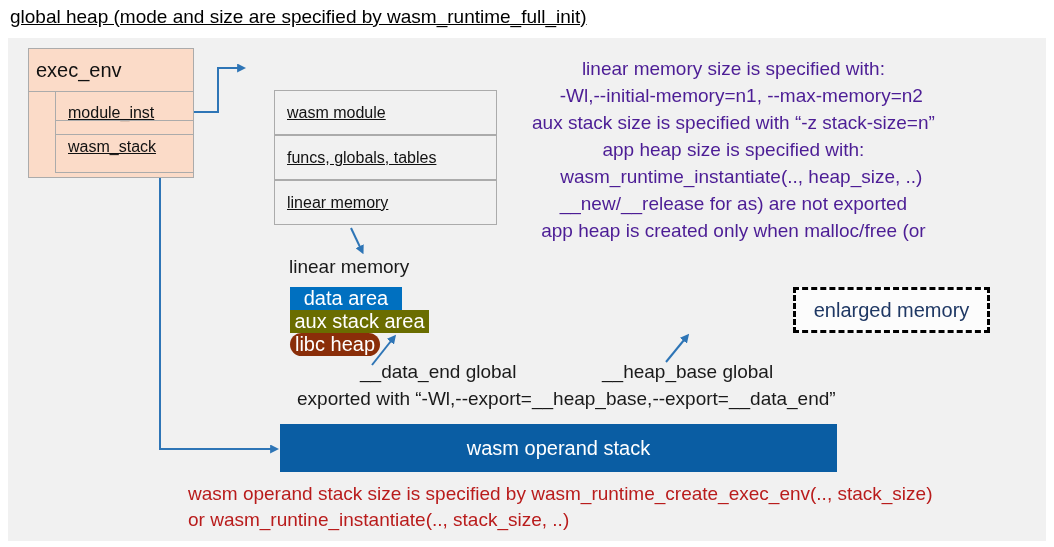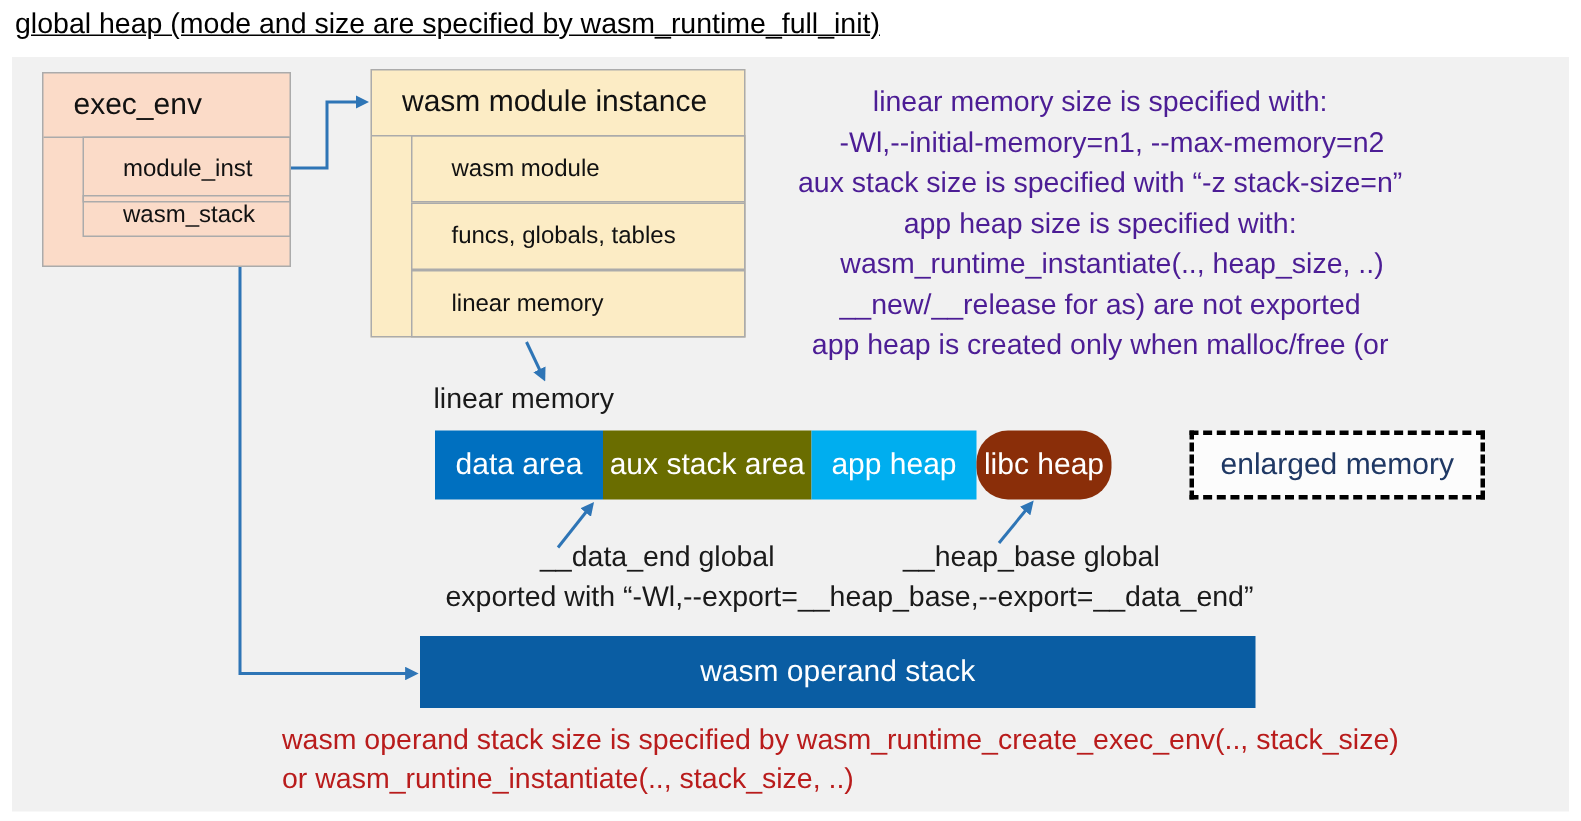--- a/index.html
+++ b/index.html
@@ -3,40 +3,40 @@
 <meta charset="utf-8">
 <style>
   html,body{margin:0;padding:0;background:#fff;}
   .page{position:relative;width:1054px;height:547px;background:#ffffff;
         font-family:"Liberation Sans", sans-serif;color:#111;overflow:hidden;}
   .title{position:absolute;left:10px;top:6px;font-size:19px;color:#000;text-decoration:underline;}
   .panel{position:absolute;left:8px;top:38px;width:1038px;height:503px;background:#F1F1F1;}
   .overlay{position:absolute;left:0;top:0;width:1054px;height:547px;pointer-events:none;}
 
   .box{position:absolute;border:1px solid #ABABAB;box-sizing:border-box;font-size:20px;}
-  .box-header{box-sizing:border-box;border-bottom:1px solid #ABABAB;padding-left:20px;display:flex;align-items:center;}
+  .box-header{box-sizing:border-box;border-bottom:1px solid #ABABAB;padding-left:7px;display:flex;align-items:center;}
   .box-row{position:absolute;border:1px solid #ABABAB;box-sizing:border-box;background:transparent;
-           padding-left:26px;display:flex;align-items:center;}
+           padding-left:12px;display:flex;align-items:center;text-decoration:underline;}
 
   .exec-env{left:28px;top:48px;width:166px;height:130px;}
   .exec-env .box-header{height:43px;}
   .exec-row-0{left:55px;top:91px;width:139px;height:44px;}
-  .exec-row-1{left:55px;top:130px;width:139px;height:28px;}
+  .exec-row-1{left:55px;top:120px;width:139px;height:53px;}
 
   .mod-inst{left:247px;top:46px;width:250px;height:179px;}
   .mod-inst .box-header{height:44px;}
   .mi-row-0{left:274px;top:90px;width:223px;height:45px;}
   .mi-row-1{left:274px;top:135px;width:223px;height:45px;}
   .mi-row-2{left:274px;top:180px;width:223px;height:45px;}
 
   .notes-right{position:absolute;left:532px;top:55px;font-size:19px;line-height:27px;color:#4c1d95;text-align:center;}
   .notes-right div{white-space:pre;}
 
   .lm-label{position:absolute;left:289px;top:256px;font-size:19px;color:#1a1a1a;}
-  .lm-bar{position:absolute;left:290px;top:287px;height:46px;display:flex;}
+  .lm-bar{position:absolute;left:290px;top:287px;height:46px;display:flex;flex-direction:column;}
   .seg{height:46px;display:flex;align-items:center;justify-content:center;
        color:#fff;font-size:20px;white-space:nowrap;}
   .enlarged{position:absolute;left:793px;top:287px;width:197px;height:46px;box-sizing:border-box;
             border:3px dashed #000;background:#FCFCFC;display:flex;align-items:center;justify-content:center;
             font-size:20px;}
 
   .ann{position:absolute;font-size:19px;color:#1a1a1a;white-space:nowrap;}
   .ann-data-end{left:322px;top:361px;margin-left:38px;}
   .ann-heap-base{left:602px;top:361px;}
   .ann-exported{left:297px;top:388px;}
@@ -55,23 +55,20 @@
   <div class="title">global heap (mode and size are specified by wasm_runtime_full_init)</div>
 
   <div class="panel"></div>
 
   <div class="box exec-env" style="background-color: rgb(251, 219, 200);">
     <div class="box-header">exec_env</div>
   </div>
   <div class="box-row exec-row-0">module_inst</div>
   <div class="box-row exec-row-1">wasm_stack</div>
 
-  <div class="box mod-inst" style="background-color: rgb(252, 236, 197);">
-    <div class="box-header">wasm module instance</div>
-  </div>
   <div class="box-row mi-row-0">wasm module</div>
   <div class="box-row mi-row-1">funcs, globals, tables</div>
   <div class="box-row mi-row-2">linear memory</div>
 
   <div class="notes-right">
     <div>linear memory size is specified with:</div>
     <div>   -Wl,--initial-memory=n1, --max-memory=n2</div>
     <div>aux stack size is specified with “-z stack-size=n”</div>
     <div>app heap size is specified with:</div>
     <div>   wasm_runtime_instantiate(.., heap_size, ..)</div>
@@ -79,23 +76,20 @@
     <div>app heap is created only when malloc/free (or</div>
   </div>
 
   <div class="lm-label">linear memory</div>
   <div class="lm-bar">
     <div class="seg" style="width: 112px; background-color: rgb(0, 112, 192);">
       <span>data area</span>
     </div>
     <div class="seg" style="width: 139px; background-color: rgb(106, 109, 0);">
       <span>aux stack area</span>
-    </div>
-    <div class="seg" style="width: 110px; background-color: rgb(0, 174, 239);">
-      <span>app heap</span>
     </div>
     <div class="seg" style="width: 90px; background-color: rgb(138, 46, 9); border-radius: 21px;">
       <span>libc heap</span>
     </div>
   </div>
   <div class="enlarged" style="color: rgb(31, 56, 100);">
     <span>enlarged memory</span>
   </div>
 
   <div class="ann ann-data-end">__data_end global</div>

